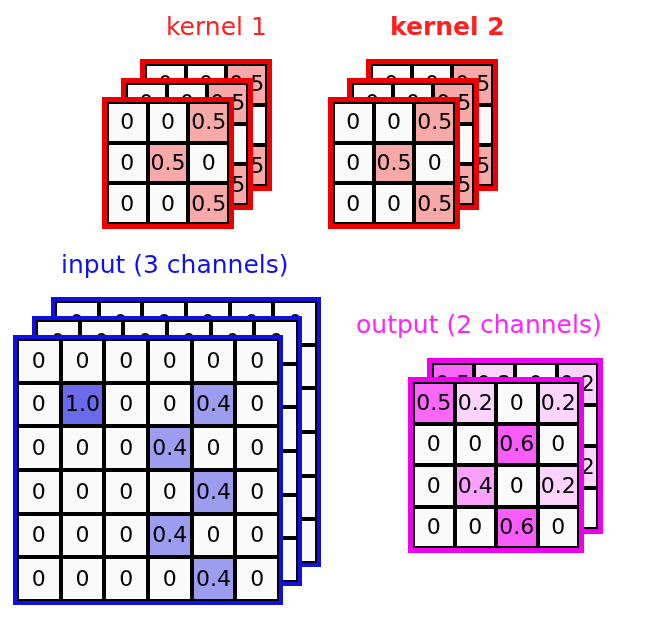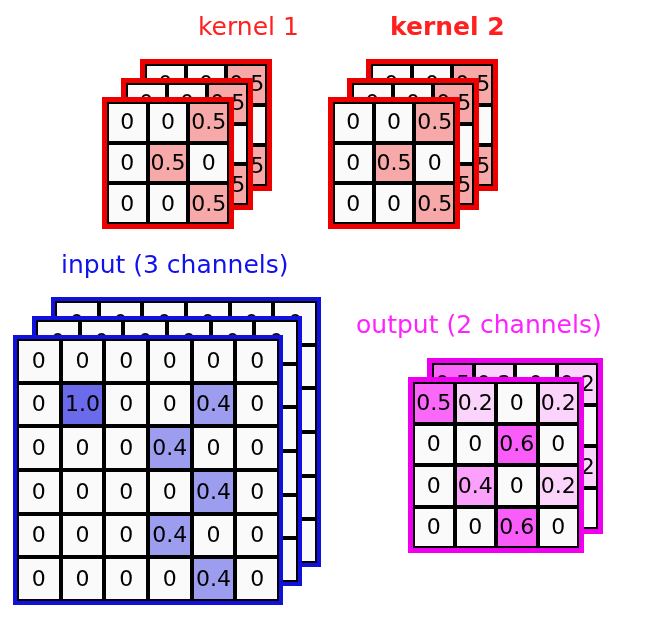--- a/index.html
+++ b/index.html
@@ -55,21 +55,21 @@
   .i-title { color: #1111ee; text-align: right; }
 
   
   .o-layer { border: 5px solid #ee00ee; }
   .o-title { color: #ff22ff; }
 </style>
 </head>
 <body>
 
 <div id="scene">
-    <div class="title k-title" style="left: 166px; top: 14px; margin-left: 32px;">kernel 1</div>
+    <div class="title k-title" style="left: 166px; top: 14px;">kernel 1</div>
     <div class="stack" style="left: 0px; top: 0px;">
       <div class="layer k-layer" style="left: 140px; top: 59px; width: 132px; height: 132px; grid-template-columns: repeat(3, 1fr); grid-template-rows: repeat(3, 1fr); z-index: 11;">
         <div class="cell">0</div>
         <div class="cell">0</div>
         <div class="cell" style="background: rgb(247, 168, 168);">0.5</div>
         <div class="cell">0</div>
         <div class="cell" style="background: rgb(247, 168, 168);">0.5</div>
         <div class="cell">0</div>
         <div class="cell">0</div>
         <div class="cell">0</div>

